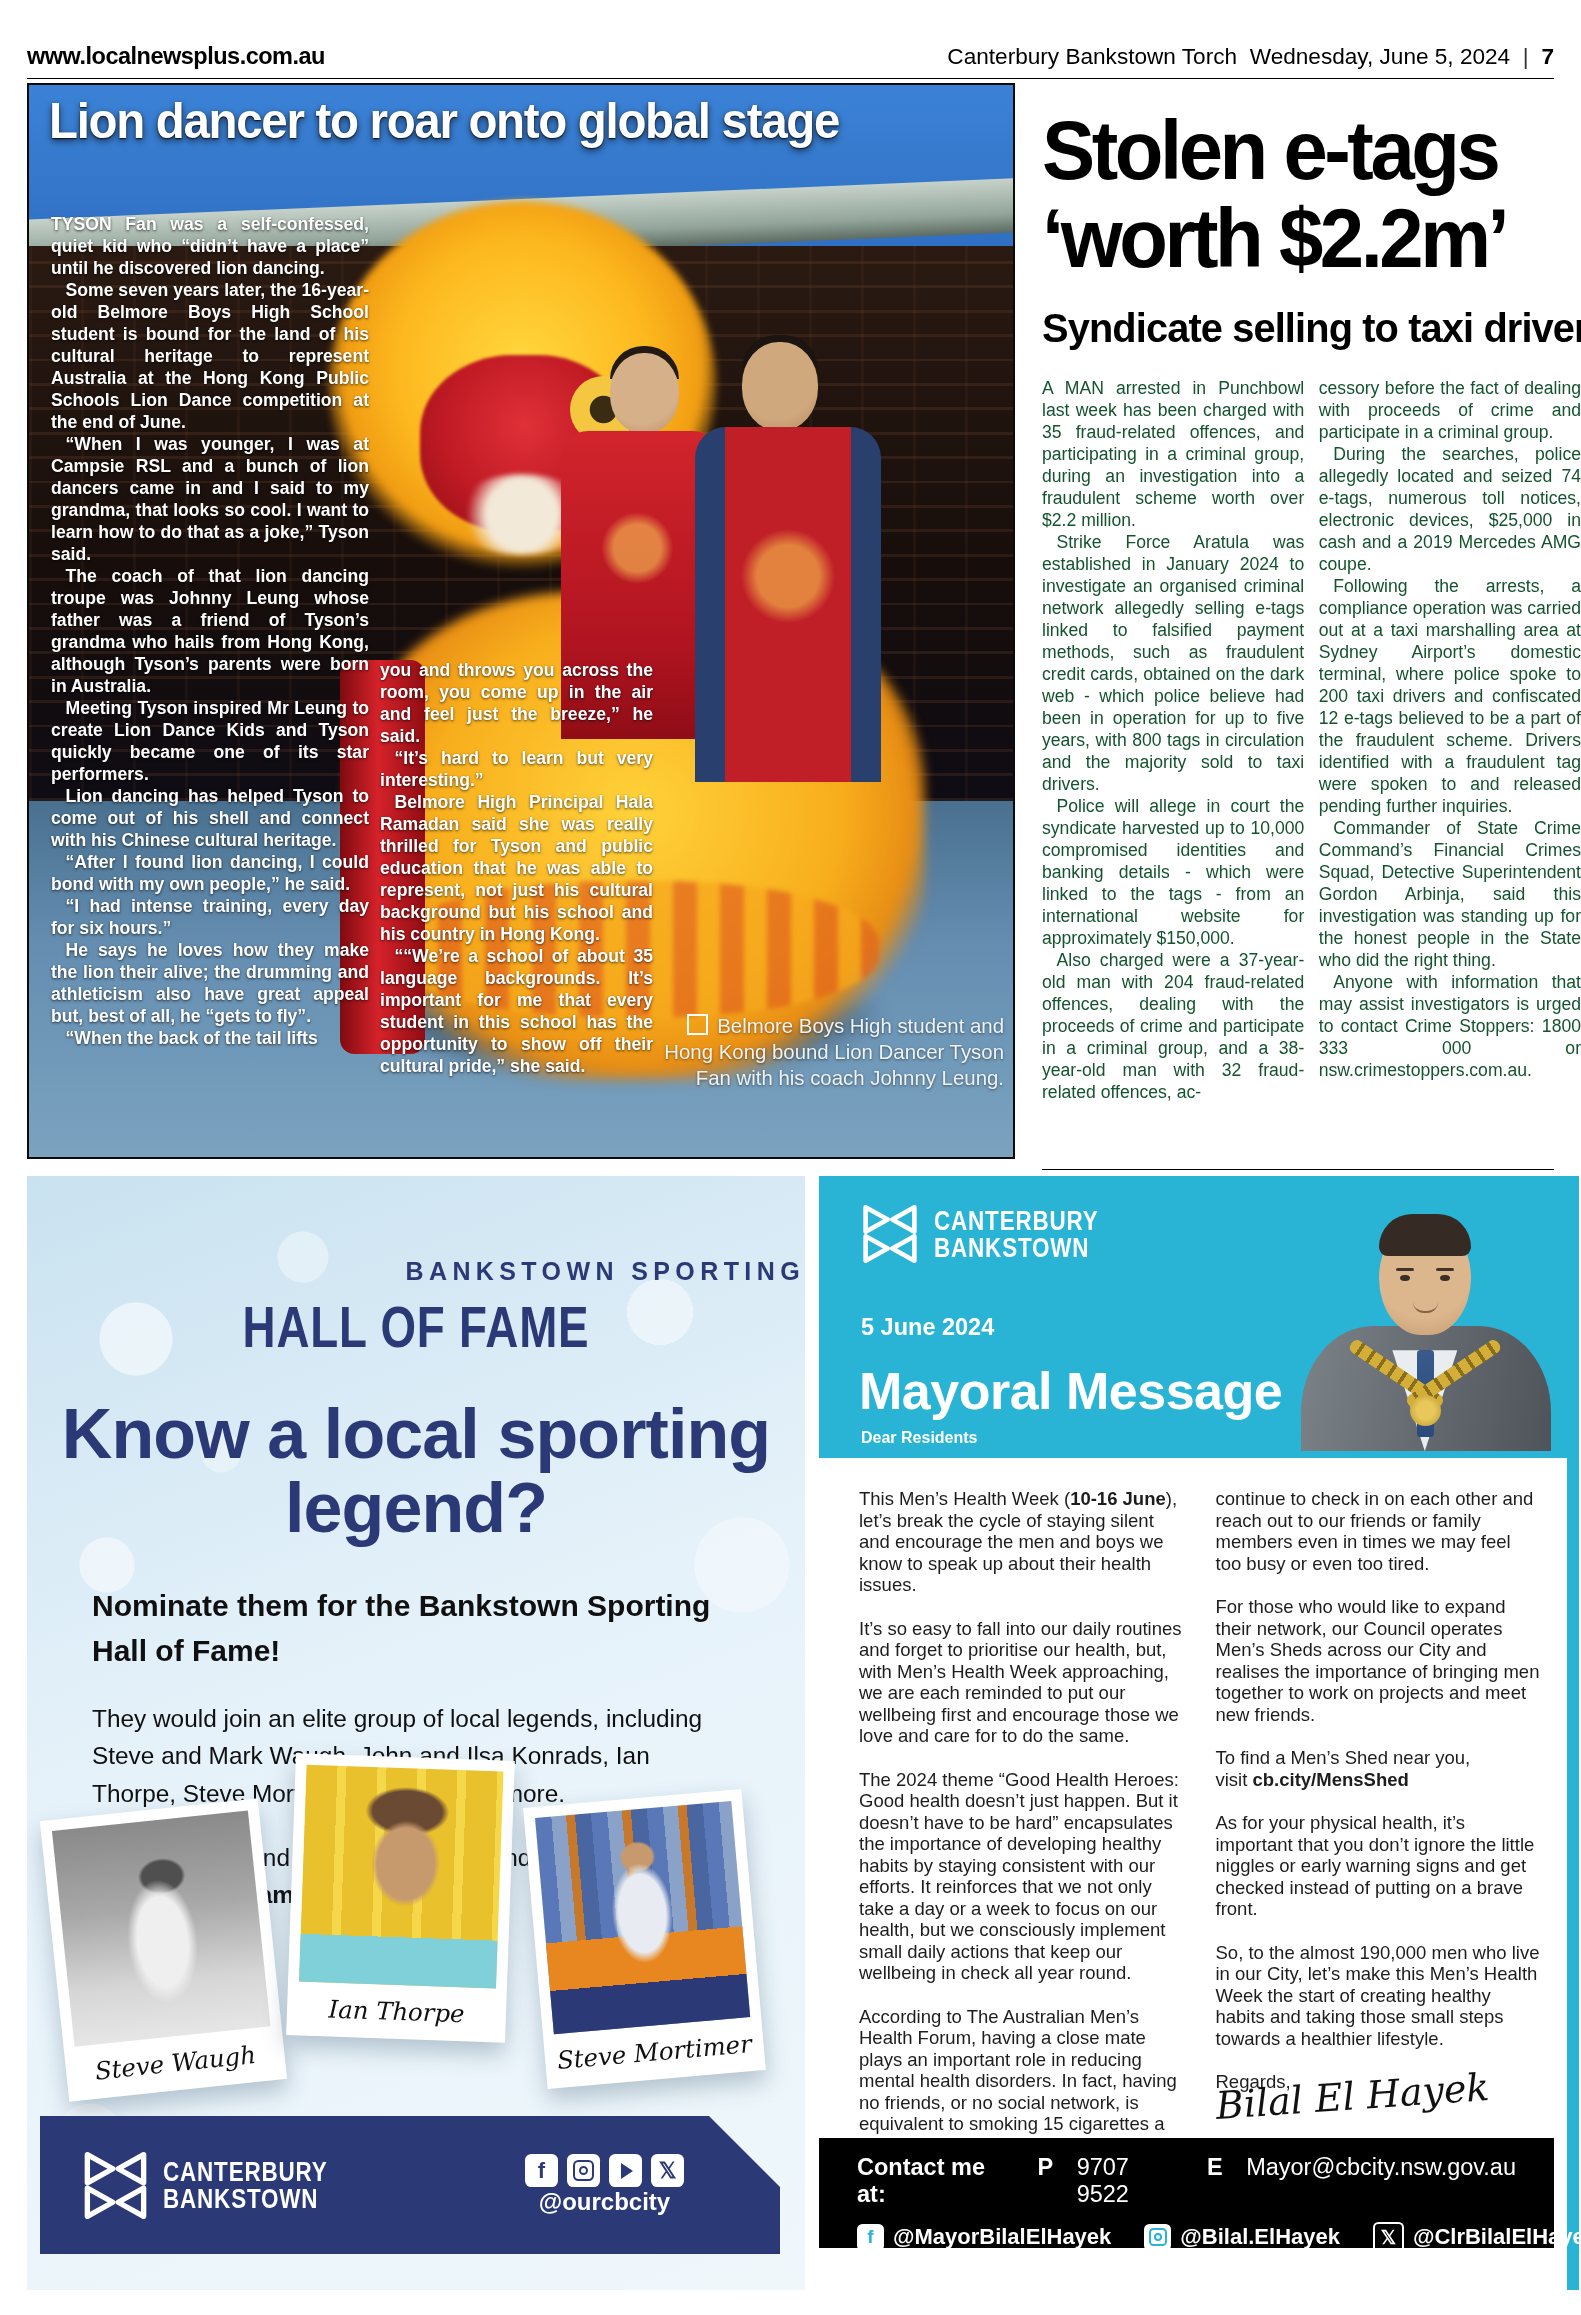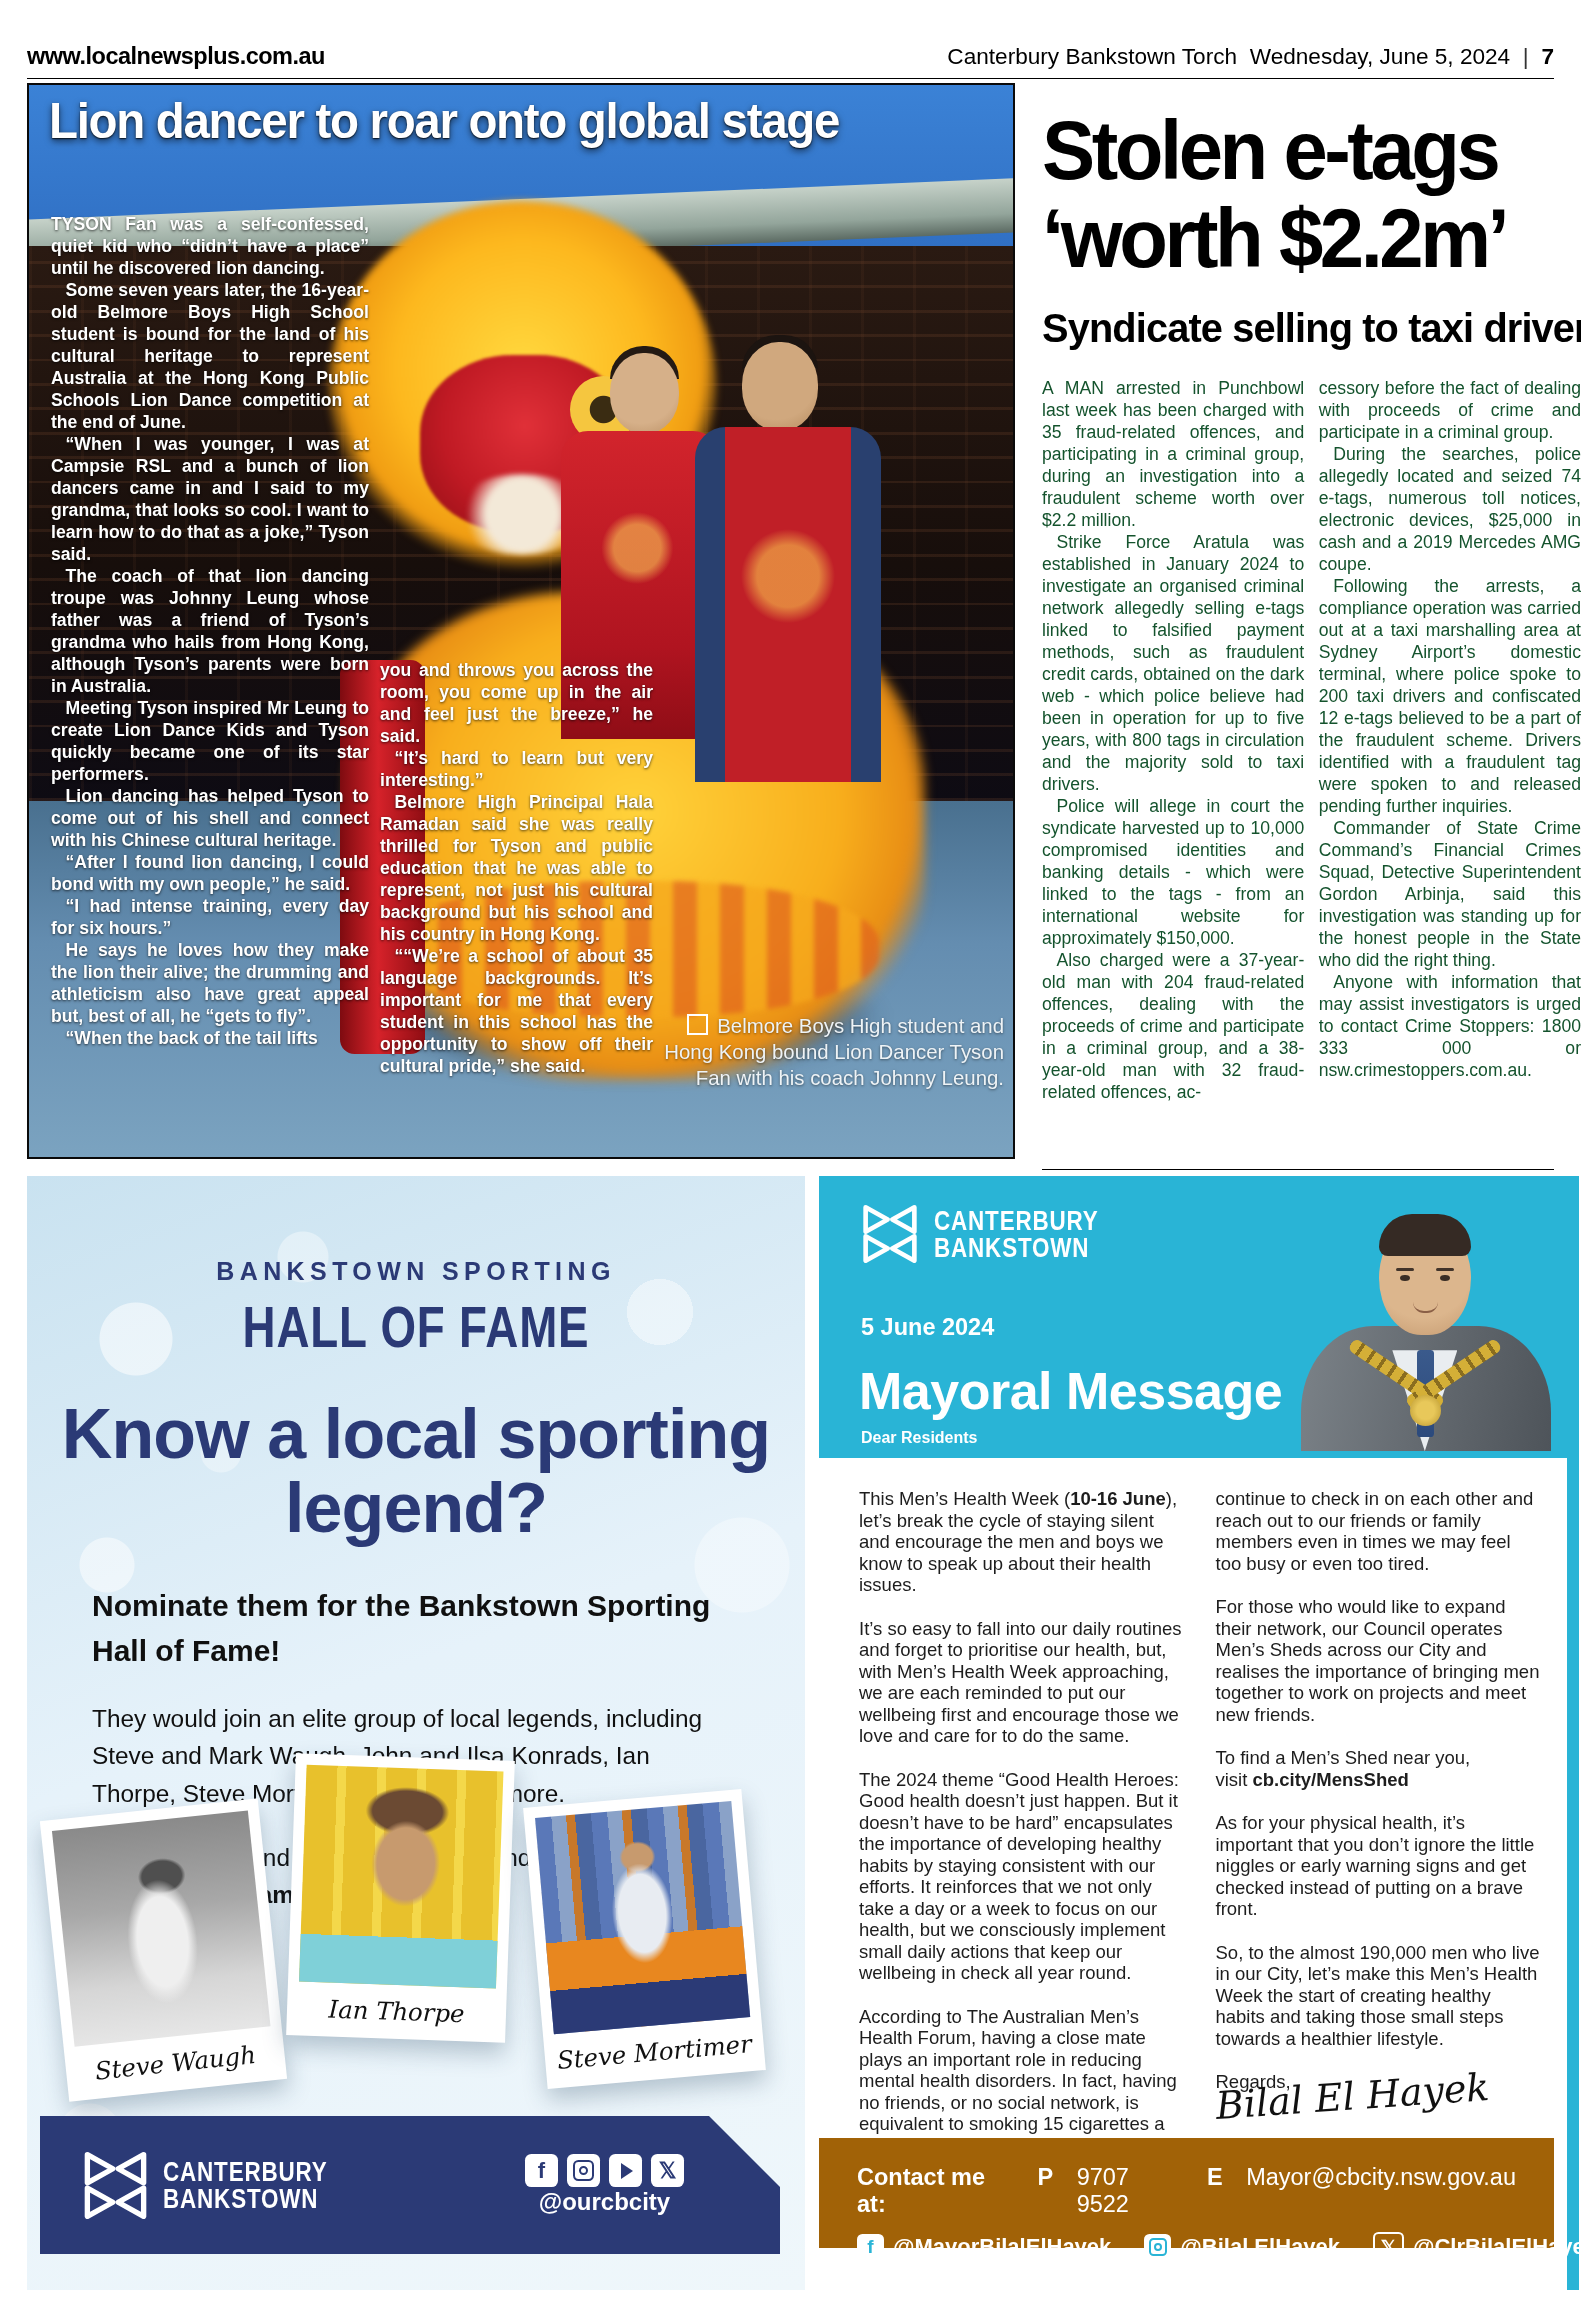--- a/index.html
+++ b/index.html
@@ -102,21 +102,21 @@
         background:linear-gradient(160deg,#c9e2f0 0%,#e6f2fa 45%,#eff7fb 100%);}
   .hof::before{content:"";position:absolute;inset:0;background:
         radial-gradient(circle at 109px 163px, rgba(255,255,255,.55) 0 36px, transparent 37px),
         radial-gradient(circle at 276px 81px, rgba(255,255,255,.4) 0 25px, transparent 26px),
         radial-gradient(circle at 633px 136px, rgba(255,255,255,.45) 0 33px, transparent 33px),
         radial-gradient(circle at 80px 389px, rgba(255,255,255,.5) 0 27px, transparent 28px),
         radial-gradient(circle at 715px 389px, rgba(255,255,255,.35) 0 47px, transparent 48px),
         radial-gradient(circle at 194px 276px, rgba(255,255,255,.35) 0 20px, transparent 21px),
         radial-gradient(circle at 63px 959px, rgba(255,255,255,.5) 0 31px, transparent 32px),
         radial-gradient(circle at 154px 1031px, rgba(255,255,255,.4) 0 22px, transparent 22.6px);}
-  .hof-kicker{position:relative;margin-top:81px;text-align:center;color:#2b3a76;
+  .hof-kicker{position:relative;margin-top:81px;text-align:right;color:#2b3a76;
         font-size:25px;font-weight:700;letter-spacing:5.4px;}
   .hof-title{position:relative;text-align:center;color:#2b3a76;font-size:52px;font-weight:700;
         letter-spacing:0.9px;margin-top:11px;transform:scale(.88,1.12);}
   .hof-headline{position:relative;text-align:center;color:#2b3a76;font-size:70px;font-weight:700;
         line-height:1.06;margin-top:40px;letter-spacing:-0.9px;}
   .hof-copy{position:relative;margin:38px 65px 0;color:#101010;}
   .hof-sub{font-size:30px;font-weight:700;line-height:1.5;}
   .hof-body{font-size:24.4px;line-height:1.52;margin-top:27px;font-weight:400;}
   .hof-cta{font-size:24.4px;line-height:1.52;margin-top:27px;font-weight:400;}
   .hof-cta b{font-weight:700;}
@@ -195,22 +195,22 @@
         border-bottom:2.7px solid #8a5f46;border-radius:0 0 12.7px 12.7px;}
 
   .mayor-body{position:absolute;left:40px;right:38px;top:312px;display:flex;gap:31px;color:#1d1d1d;}
   .mayor-colL,.mayor-colR{flex:1;font-size:18.5px;line-height:21.5px;}
   .mayor-body p{margin:0 0 22px;}
   .mayor-body b{font-weight:700;}
   .sig{font-family:"DejaVu Serif", serif;font-style:italic;font-size:38px;
         transform:rotate(-4deg);transform-origin:left;margin:3.6px 0 16.3px;color:#111;}
   .signoff p{margin:0;}
 
-  .contact-bar{position:absolute;left:0;right:25px;bottom:42px;height:110px;background:#a16207;
-        color:#fff;padding:26px 38px;box-sizing:border-box;}
+  .contact-bar{position:absolute;left:0;right:25px;bottom:42px;height:110px;background:#000000;
+        color:#fff;padding:16px 38px;box-sizing:border-box;}
   .contact-row1{display:flex;gap:23.5px;align-items:baseline;font-size:23.5px;}
   .contact-row1 .lbl{font-weight:700;}
   .contact-row1 .big{font-weight:700;}
   .contact-row2{display:flex;gap:33px;margin-top:13.6px;font-size:22px;font-weight:700;align-items:center;}
   .c-item{display:flex;gap:9px;align-items:center;}
   .c-icon{width:27px;height:27px;border-radius:5.4px;background:#fff;color:#29b4d6;
         display:flex;align-items:center;justify-content:center;font-weight:700;font-size:19px;}
   .c-icon.outline{background:transparent;border:2.3px solid #fff;color:#fff;}
   .c-ig{width:13.6px;height:13.6px;border:2.3px solid #29b4d6;border-radius:4.5px;position:relative;}
   .c-ig::after{content:"";position:absolute;left:2.7px;top:2.7px;width:8.1px;height:8.1px;

